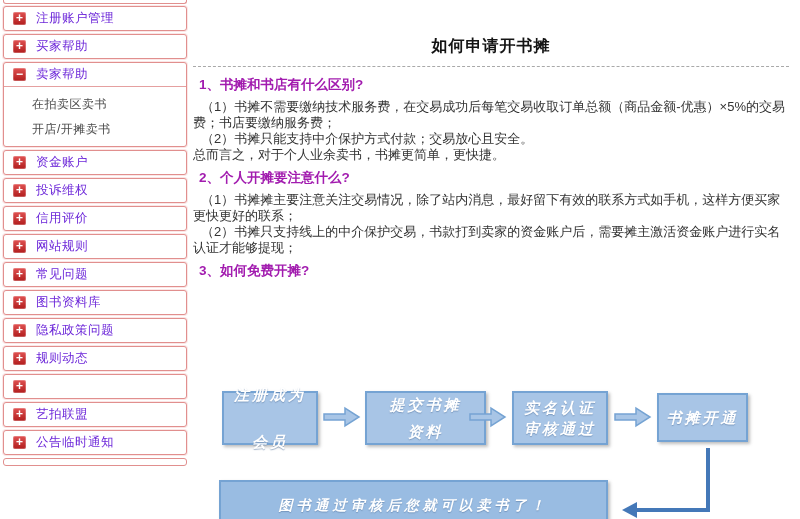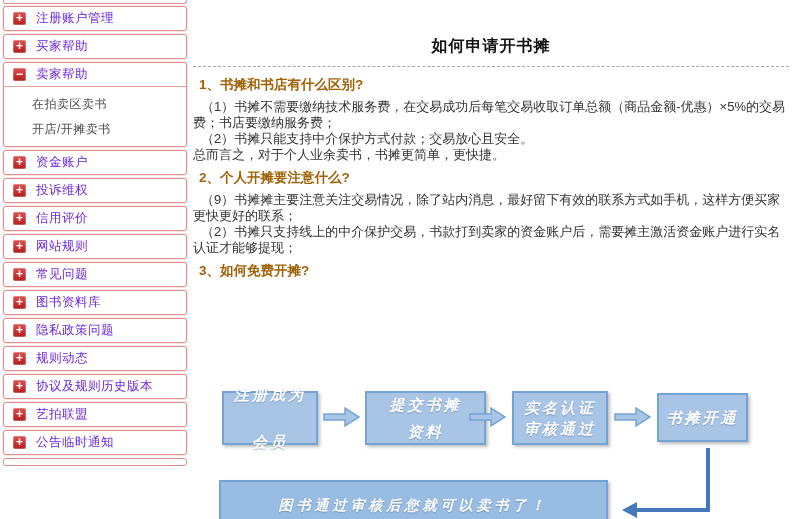--- a/index.html
+++ b/index.html
@@ -28,21 +28,21 @@
   .sub-item { font-size: 12px; color: #4a4a4a; padding: 4px 0 4px 28px; cursor: pointer; letter-spacing: .5px; }
   .side-empty { height: 8px; border: 1px solid #e18f8e; border-radius: 3px; margin-bottom: 3px; }
 
   
   .main { position: absolute; left: 193px; top: 0; width: 596px; margin-top: 28px; }
   .title {
     text-align: center; font-size: 16px; font-weight: bold; color: #141414;
     padding: 8px 0 9px; border-bottom: 1px dashed #a9a9a9; letter-spacing: 1px;
   }
   .content { padding-top: 3px; font-size: 13px; color: #333; }
-  .q  { font-weight: bold; color: #a16207; line-height: 28px; text-indent: 6px; margin-top: 1px; font-size: 13.5px; }
+  .q  { font-weight: bold; color: #a21caf; line-height: 28px; text-indent: 6px; margin-top: 1px; font-size: 13.5px; }
   .p  { line-height: 16px; }
   .p.indent { text-indent: 8px; }
 
   
   .flow { position: absolute; left: 0; top: 352px; width: 596px; height: 167px; }
   .fbox {
     position: absolute; background: #a8c5e6; border: 2px solid #75a3d3;
     display: flex; flex-direction: column; align-items: center; justify-content: center;
     box-shadow: 2px 2px 3px rgba(110,110,110,.45);
   }
@@ -159,21 +159,20 @@
     <div class="side-item">
       <div class="side-hdr">
         <span class="toggle">+</span>
         <span class="side-label">规则动态</span>
       </div>
     </div>
 
     <div class="side-item">
       <div class="side-hdr">
         <span class="toggle">+</span>
-        <span class="side-label">协议及规则历史版本</span>
       </div>
     </div>
 
     <div class="side-item">
       <div class="side-hdr">
         <span class="toggle">+</span>
         <span class="side-label">艺拍联盟</span>
       </div>
     </div>
 
@@ -190,21 +189,21 @@
   <main class="main">
     <h1 class="title">如何申请开书摊</h1>
 
     <div class="content">
       <p class="q">1、书摊和书店有什么区别?</p>
       <p class="p indent">（1）书摊不需要缴纳技术服务费，在交易成功后每笔交易收取订单总额（商品金额-优惠）×5%的交易费；书店要缴纳服务费；</p>
       <p class="p indent">（2）书摊只能支持中介保护方式付款；交易放心且安全。</p>
       <p class="p">总而言之，对于个人业余卖书，书摊更简单，更快捷。</p>
 
       <p class="q">2、个人开摊要注意什么?</p>
-      <p class="p indent">（9）书摊摊主要注意关注交易情况，除了站内消息，最好留下有效的联系方式如手机，这样方便买家更快更好的联系；</p>
+      <p class="p indent">（1）书摊摊主要注意关注交易情况，除了站内消息，最好留下有效的联系方式如手机，这样方便买家更快更好的联系；</p>
       <p class="p indent">（2）书摊只支持线上的中介保护交易，书款打到卖家的资金账户后，需要摊主激活资金账户进行实名认证才能够提现；</p>
 
       <p class="q">3、如何免费开摊?</p>
     </div>
 
     <div class="flow">
       <div class="fbox b1">
         <span>注册成为</span>
         <span>会员</span>
       </div>

